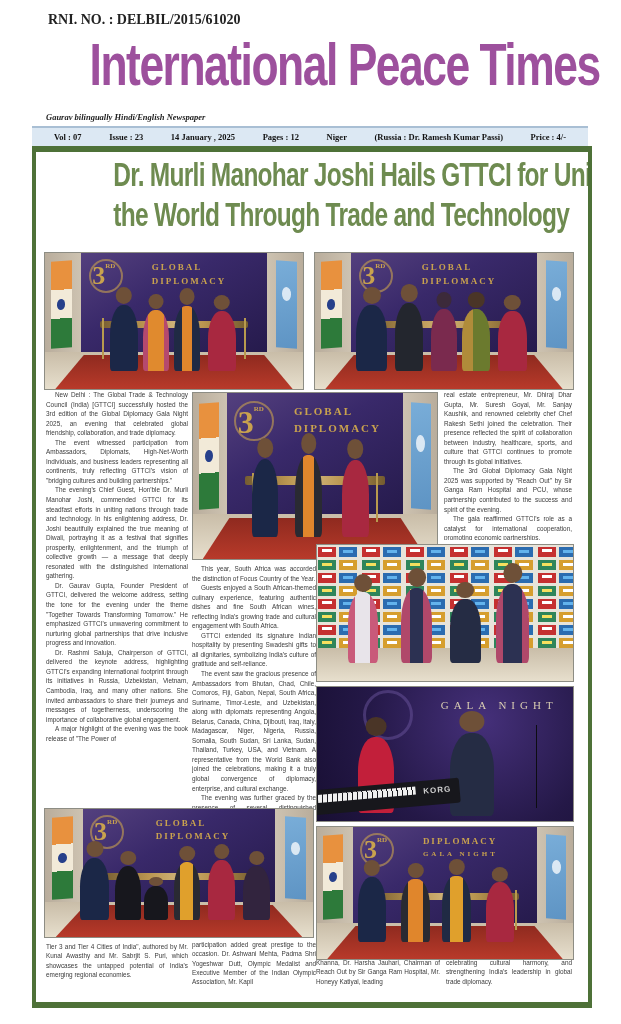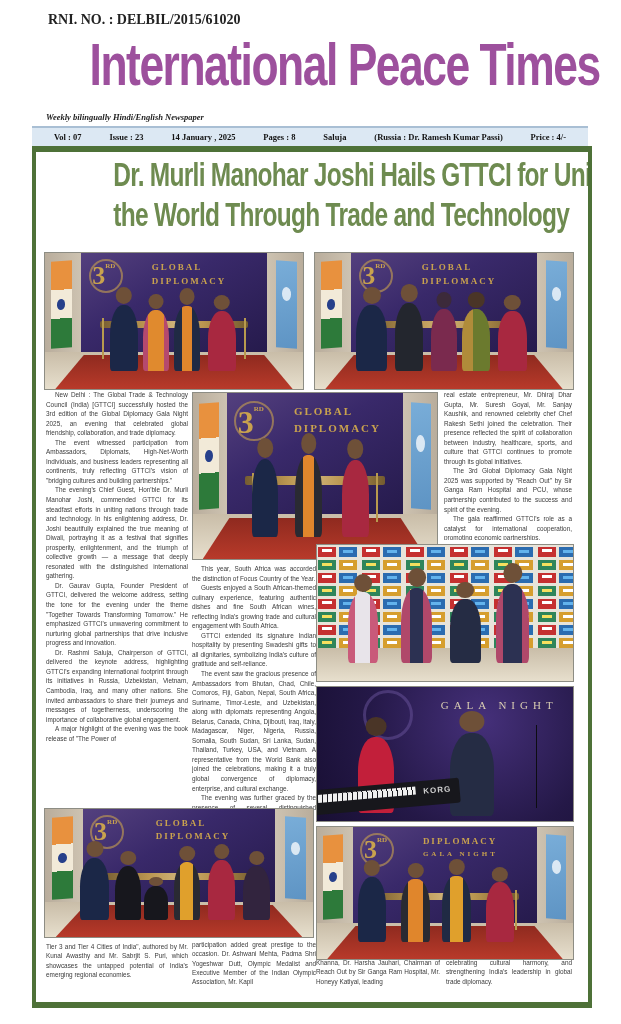--- a/index.html
+++ b/index.html
@@ -98,28 +98,28 @@
 <body>
 
 <div class="page">
 
   <div class="rni">RNI. NO. : DELBIL/2015/61020</div>
 
   <div class="mast-title">
     <span class="t-inner">International Peace Times</span>
   </div>
 
-  <div class="tagline">Weekly bilingually Hindi/English Newspaper</div>
+  <div class="tagline">Gaurav bilingually Hindi/English Newspaper</div>
 
   <div class="infobar">
     <span>Vol : 07</span>
     <span>Issue : 23</span>
     <span>14  January , 2025</span>
-    <span>Pages : 8</span>
-    <span>Saluja</span>
+    <span>Pages : 12</span>
+    <span>Niger</span>
     <span>(Russia : Dr. Ramesh Kumar Passi)</span>
     <span>Price : 4/-</span>
   </div>
 
   <div class="article">
 
     <h1 class="headline">
       <span class="hl">Dr. Murli Manohar Joshi Hails GTTCI for Uniting</span>
       <span class="hl">the World Through Trade and Technology</span>
     </h1>

